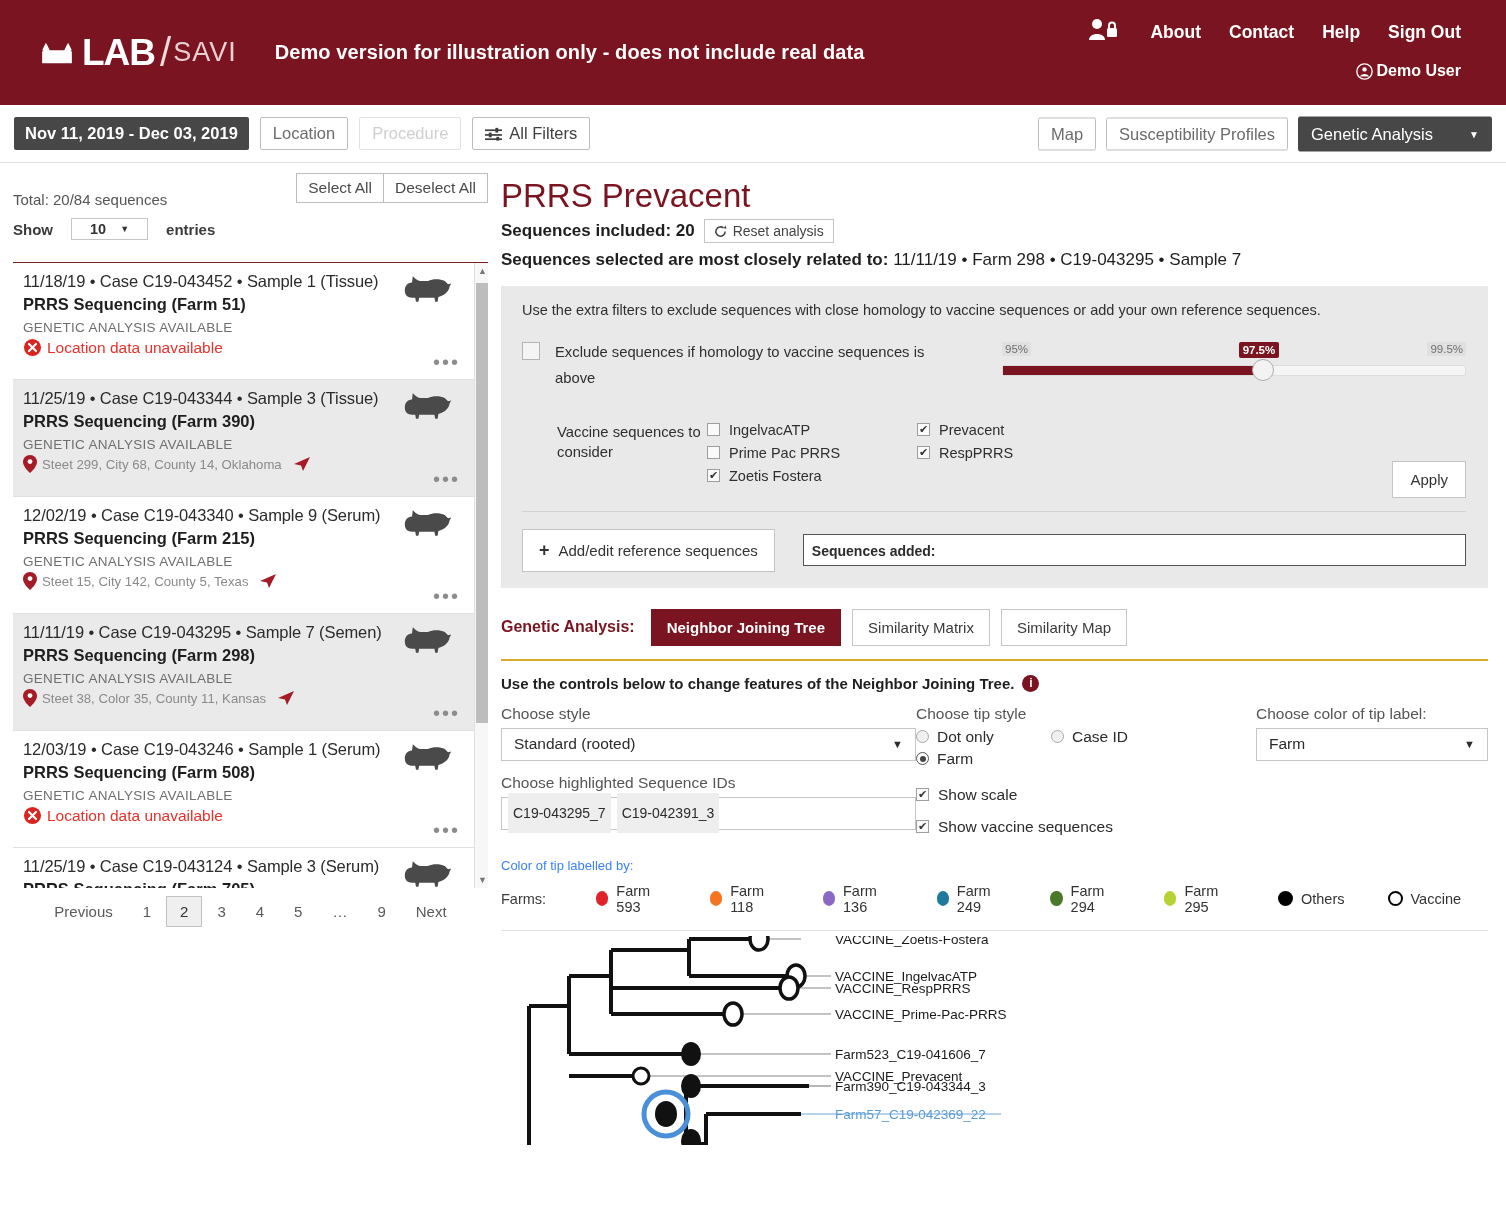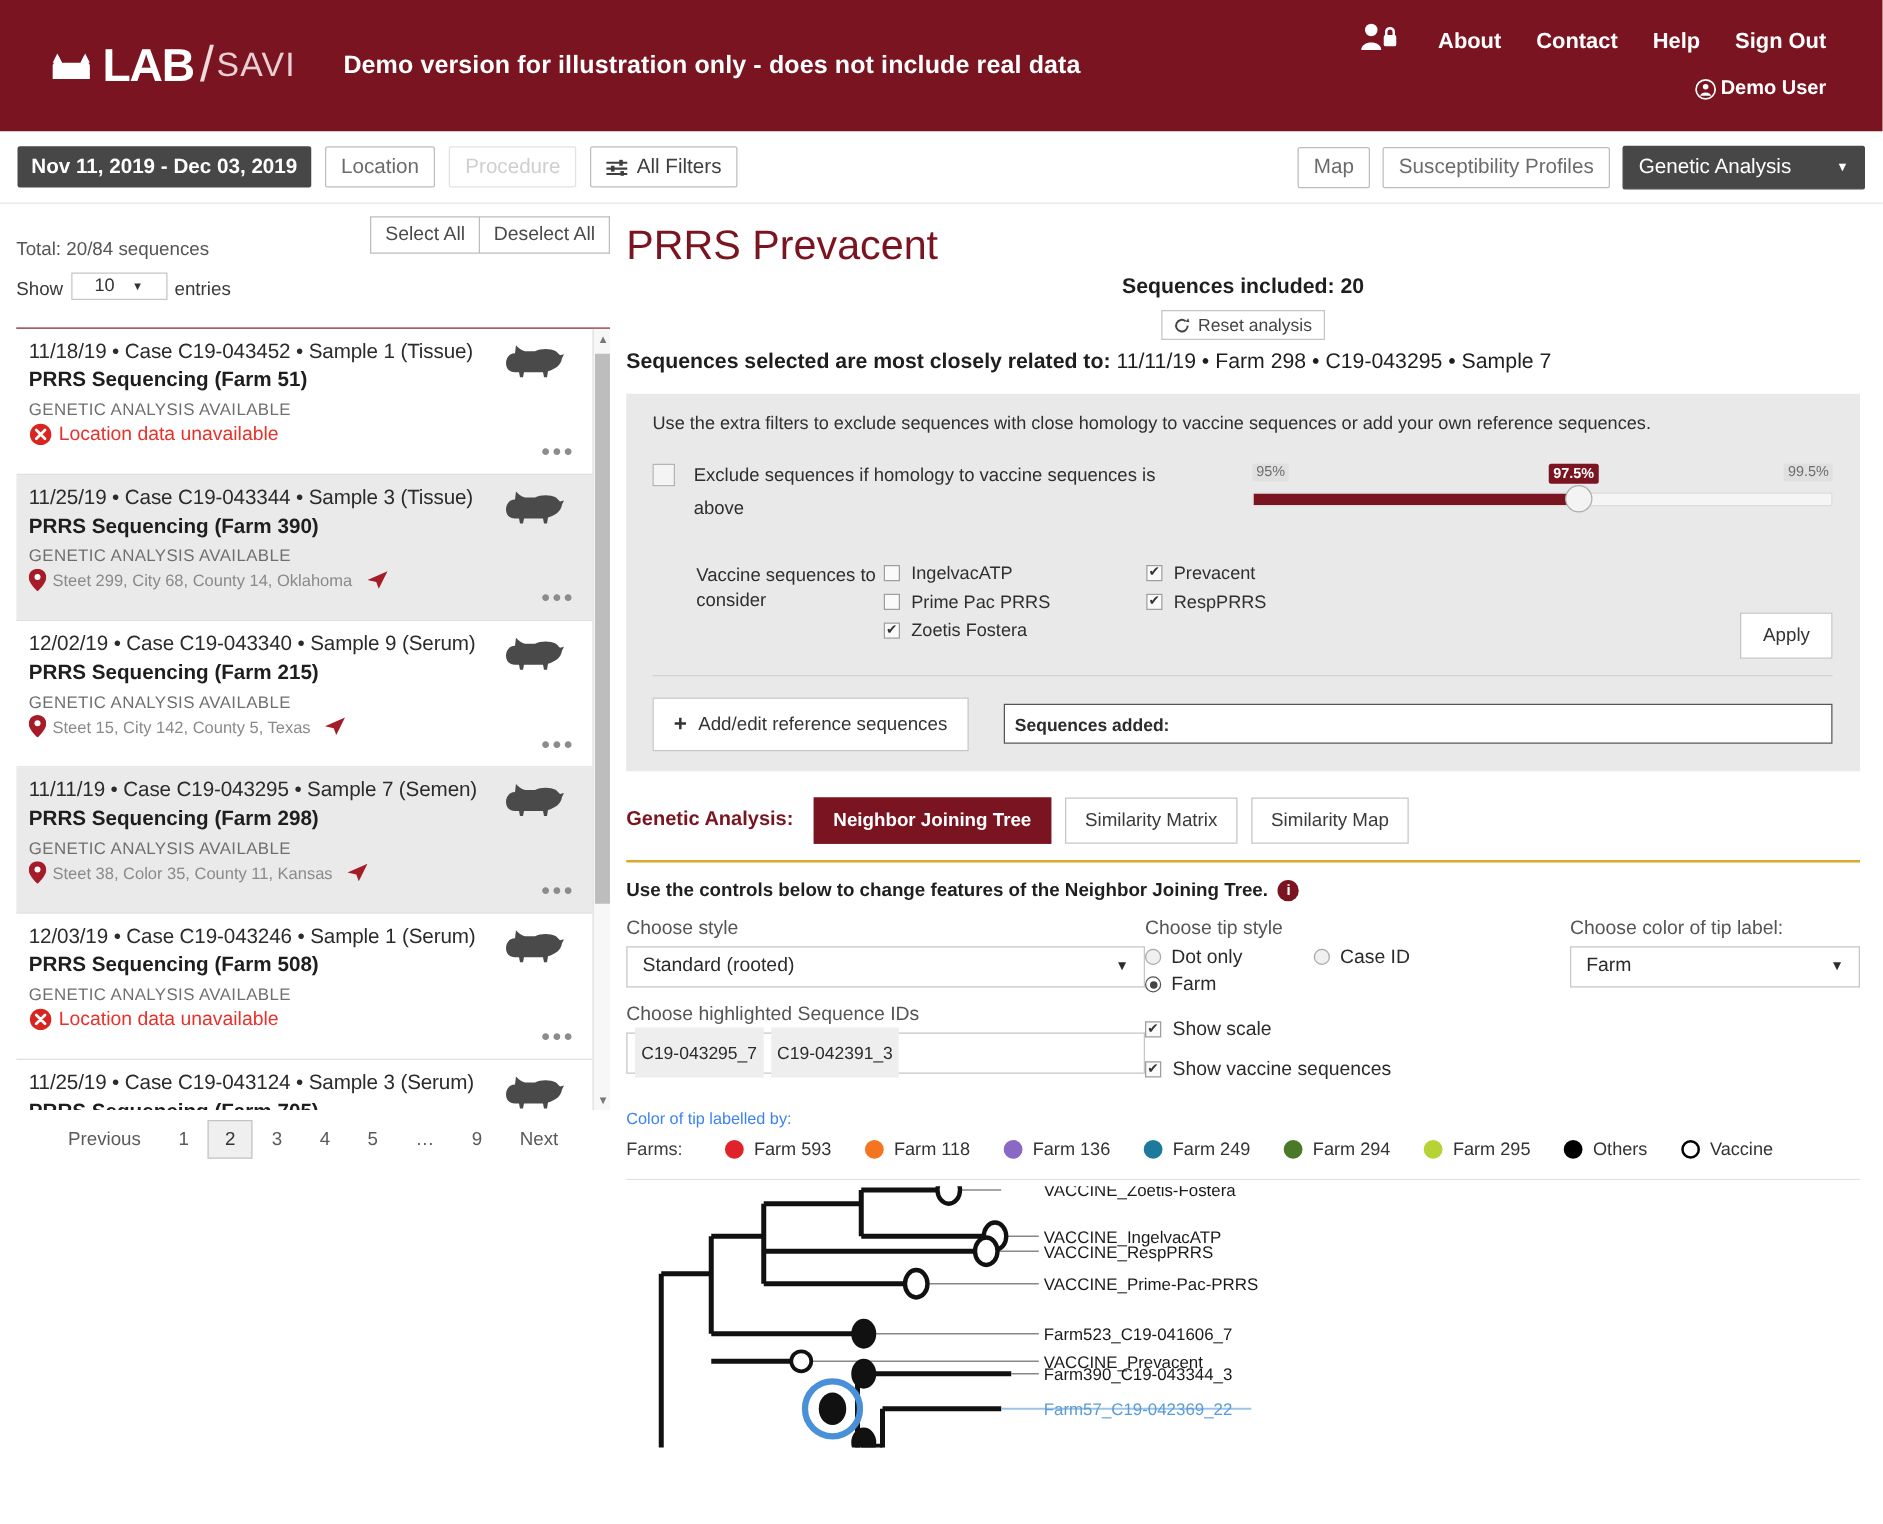--- a/index.html
+++ b/index.html
@@ -72,21 +72,21 @@
   .main { flex:1; padding:0 18px 0 0; position:relative; }
 
   
   .sel-btns { position:absolute; right:13px; top:10px; display:flex; }
   .sel-btns button {
     border:1px solid #bdbdbd; background:#fff; color:#4a4a4a; font-size:15.5px;
     padding:5px 11px; font-family:"Liberation Sans", sans-serif; cursor:pointer;
   }
   .sel-btns button + button { border-left:none; }
   .total-line { font-size:15px; color:#555; padding-top:28px; }
-  .show-line { font-size:15px; color:#3a3a3a; font-weight:400; margin-top:10px; display:flex; align-items:flex-end; gap:6px;}
+  .show-line { font-size:15px; color:#3a3a3a; font-weight:700; margin-top:10px; display:flex; align-items:center; gap:18px;}
   .mini-select {
     border:1px solid #c6c6c6; background:#fff; font-size:14.5px; padding:2px 18px;
     display:flex; align-items:center; gap:14px; color:#333;
   }
   .mini-select .caret { font-size:9px; margin:0; }
 
   
   .seq-list {
     margin-top:22px; border-top:1px solid #7f1d1d;
     height:626px; position:relative; overflow:hidden;
@@ -113,21 +113,21 @@
 
   
   .pager { display:flex; align-items:center; justify-content:center; gap:0; margin-top:8px; }
   .pager span {
     font-size:15px; color:#5a5a5a; padding:5px 15px; cursor:pointer;
   }
   .pager span.cur { border:1px solid #c3c3c3; background:#efefef; color:#333; padding:6px 13px; }
 
   
   .page-title { color:#7a1420; font-size:33px; font-weight:400; margin:14px 0 2px; }
-  .seq-included { font-size:17px; font-weight:700; color:#1e1e1e; display:flex; align-items:center; gap:9px; margin-top:4px;flex-direction:column;}
+  .seq-included { font-size:17px; font-weight:700; color:#1e1e1e; display:flex; align-items:center; gap:9px; margin-top:4px;}
   .reset-btn {
     border:1px solid #c4c4c4; background:#fff; font-size:14px; color:#444;
     padding:3px 9px; display:flex; align-items:center; gap:6px; cursor:pointer;
     font-family:"Liberation Sans", sans-serif; font-weight:400;
   }
   .related-line { font-size:17px; margin-top:7px; color:#1e1e1e; }
   .related-line b { font-weight:700; }
   .related-line .val { font-weight:400; }
 
   
@@ -205,21 +205,21 @@
   .radio-grid > div { width:135px; }
   .radio-item { display:flex; align-items:center; gap:8px; font-size:15.5px; color:#2b2b2b; margin-bottom:4px;}
   .rb { width:13px; height:13px; border-radius:50%; border:1px solid #a8a8a8; background:#f0f0f0;
         display:inline-flex; align-items:center; justify-content:center; }
   .rb.on { background:#fff; border-color:#555; }
   .rb.on i { width:6px; height:6px; border-radius:50%; background:#444; display:block;}
   .chk-item { display:flex; align-items:center; gap:9px; font-size:15.5px; color:#2b2b2b; margin-top:14px;}
 
   
   .legend-title { font-size:13px; color:#3b82f6; margin-top:22px; }
-  .legend-row { display:flex; align-items:center; gap:0; margin-top:10px; font-size:14.5px; color:#333;}
+  .legend-row { display:flex; align-items:center; gap:16px; margin-top:10px; font-size:14.5px; color:#333;}
   .legend-row .lg-lbl { margin-right:34px; color:#3c3c3c; }
   .lg-item { display:flex; align-items:center; gap:8px; margin-right:27px; }
   .lg-dot { width:15px; height:15px; border-radius:50%; display:inline-block; }
   .lg-dot.hollow { background:#fff; border:2.5px solid #000; }
 
   
   .tree-sep { position:absolute; left:-198px; right:0; border-top:1px solid #e0e0e0; }
   .tree-wrap { position:relative; margin-top:15px; height:215px; overflow:hidden; }
   .tree-wrap svg { position:absolute; left:0; top:0; }
   .tip-label { font-family:"Liberation Sans", sans-serif; font-size:13.5px; fill:#1a1a1a; }

